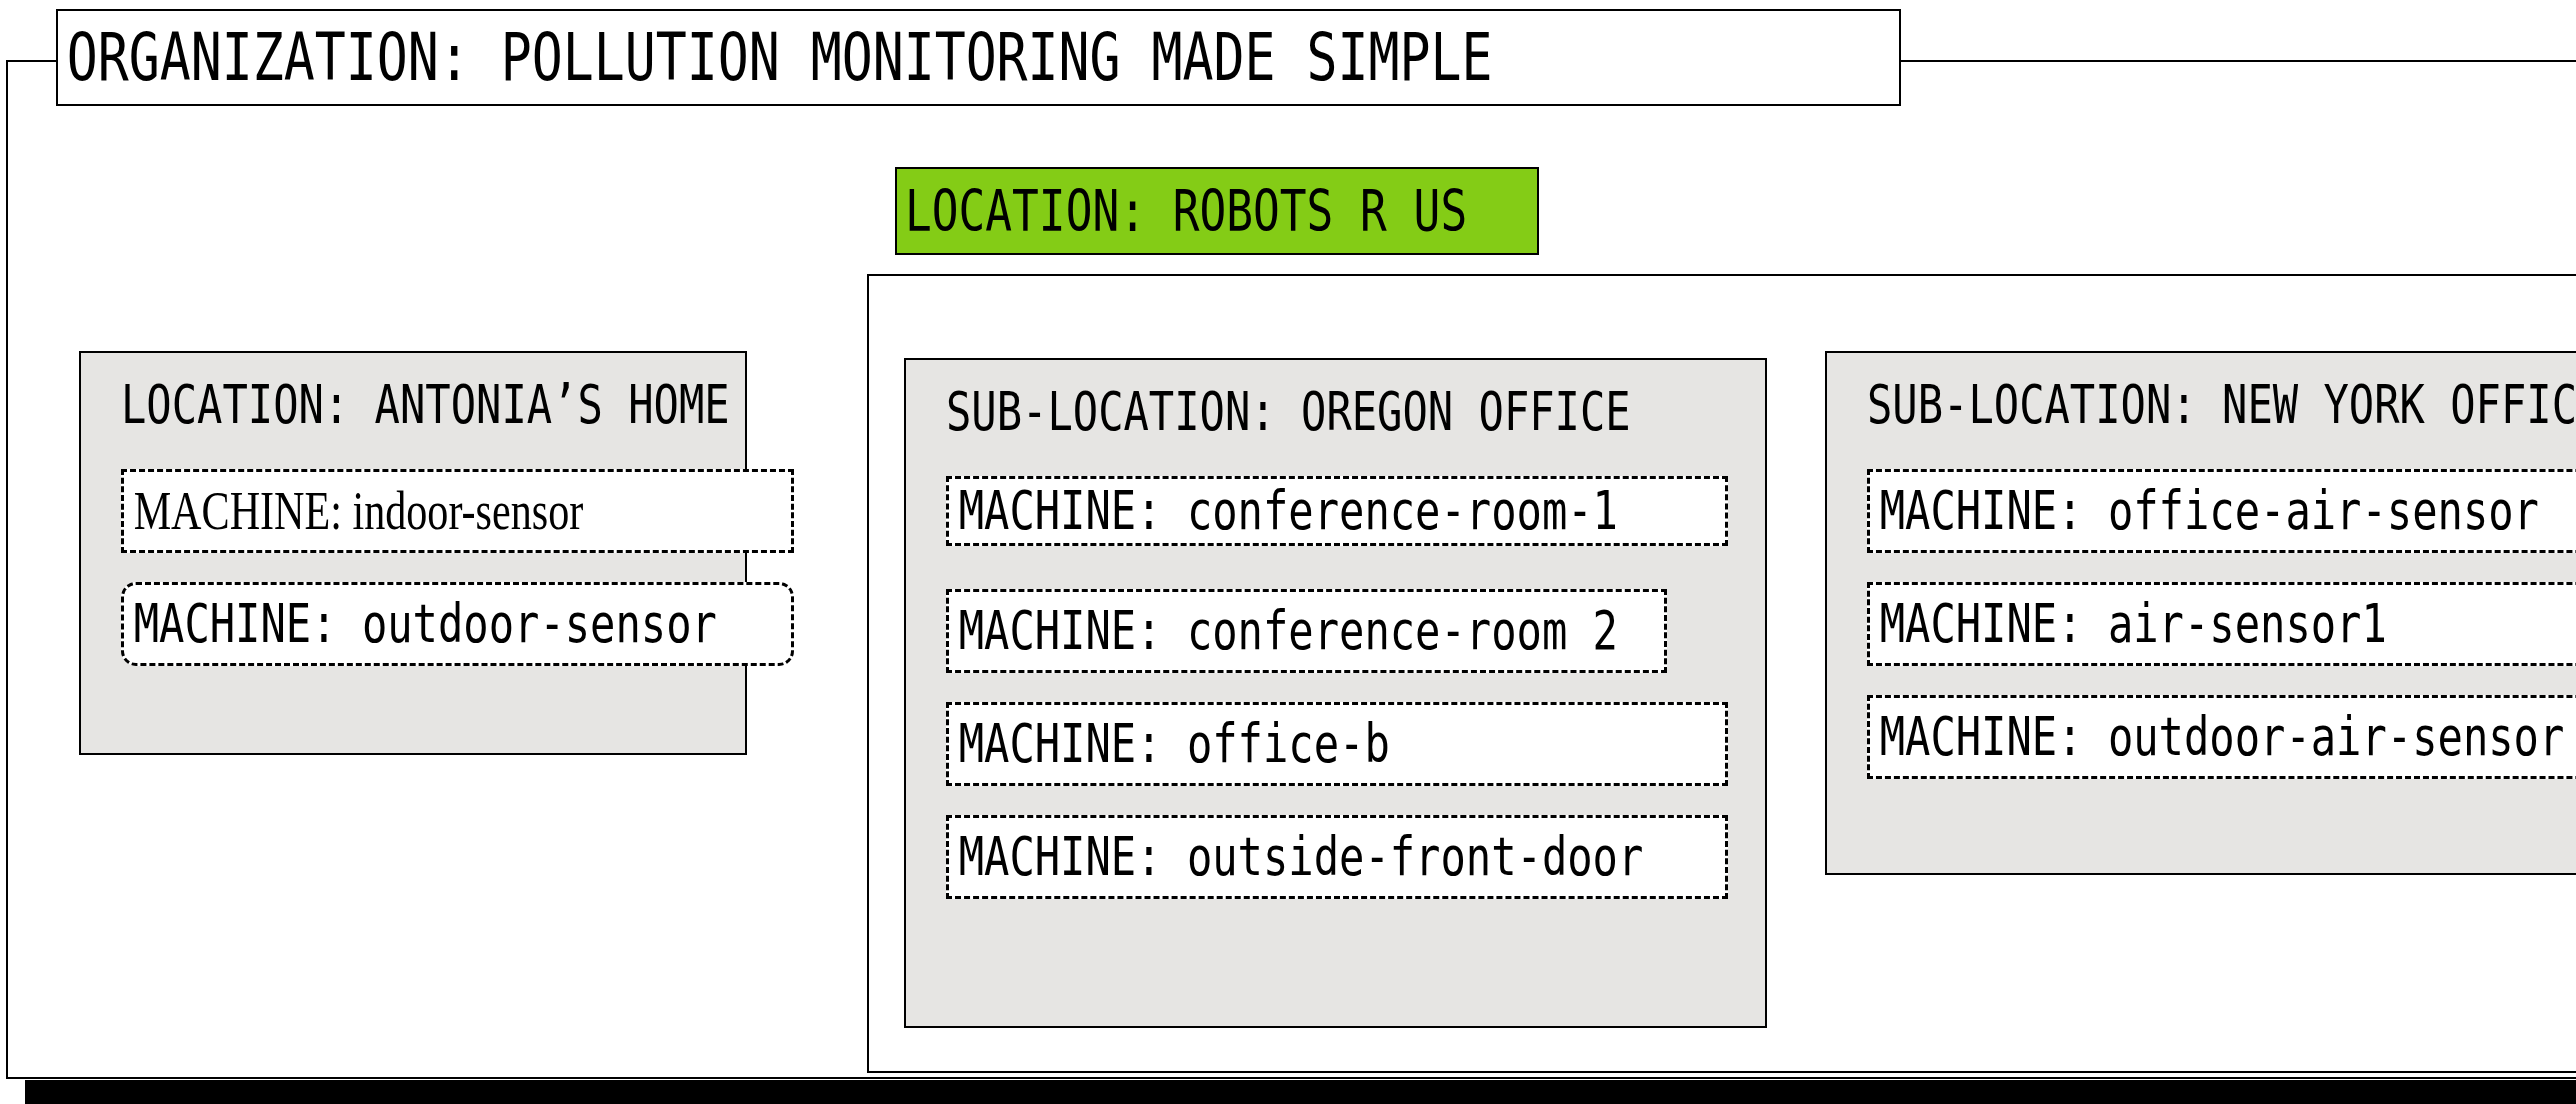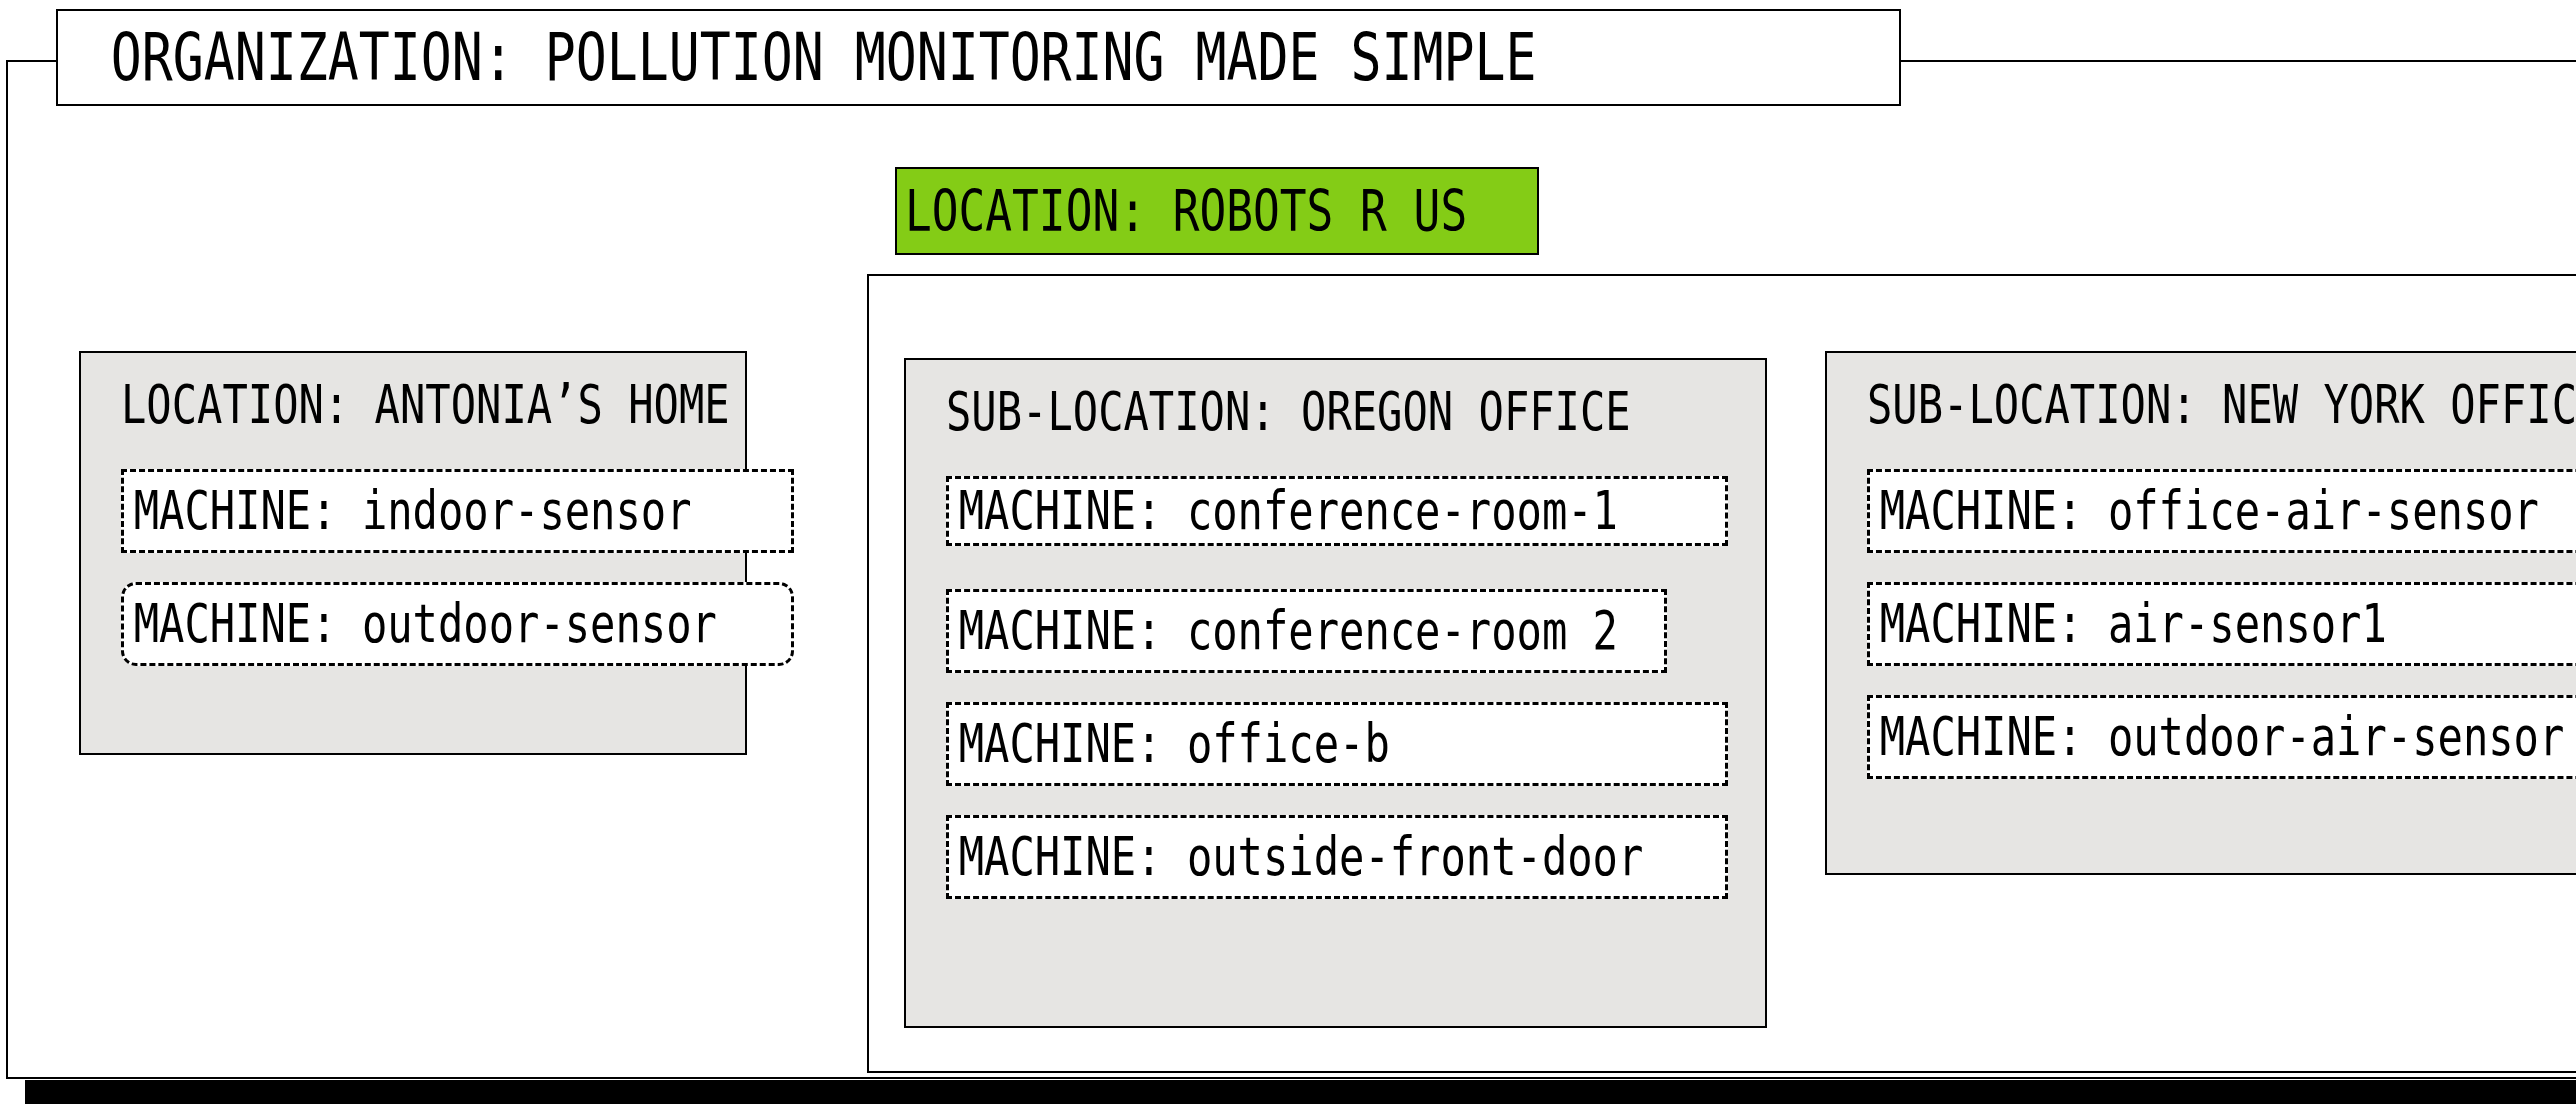--- a/index.html
+++ b/index.html
@@ -42,21 +42,20 @@
     left: 56px;
     top: 9.3px;
     width: 1845px;
     height: 97px;
     box-sizing: border-box;
     border: 2.6px solid #000000;
     background: #ffffff;
     z-index: 5;
     display: flex;
     align-items: center;
-    padding-left: 44px;
   }
   #org-title-text {
     display: block;
     padding-left: 11.3px;
     font-size: 66px;
     line-height: 1;
     letter-spacing: 0px;
     color: #000000;
     white-space: nowrap;
     transform: scaleX(0.78);
@@ -137,21 +136,21 @@
     padding-left: 12.4px;
     font-size: 54px;
     line-height: 1;
     color: #000000;
     white-space: nowrap;
     transform: scaleX(0.78);
     transform-origin: left center;
   }
 
   
-  #m-indoor-sensor  { left: 40px; top: 116px; width: 673px; height: 84px; }
+  #m-indoor-sensor  { left: 40px; top: 116px; width: 673px; height: 84px; font-family: Liberation Serif, serif; }
   #m-outdoor-sensor { left: 40px; top: 229px; width: 673px; height: 84px; border-radius: 15px; }
 
   
   #m-conference-room-1  { left: 40px; top: 116px; width: 782px; height: 70px; }
   #m-conference-room-2  { left: 40px; top: 229px; width: 721px; height: 84px; }
   #m-office-b           { left: 40px; top: 342px; width: 782px; height: 84px; }
   #m-outside-front-door { left: 40px; top: 455px; width: 782px; height: 84px; }
 
   
   #m-office-air-sensor  { left: 40px; top: 116px; width: 822px; height: 84px; }

